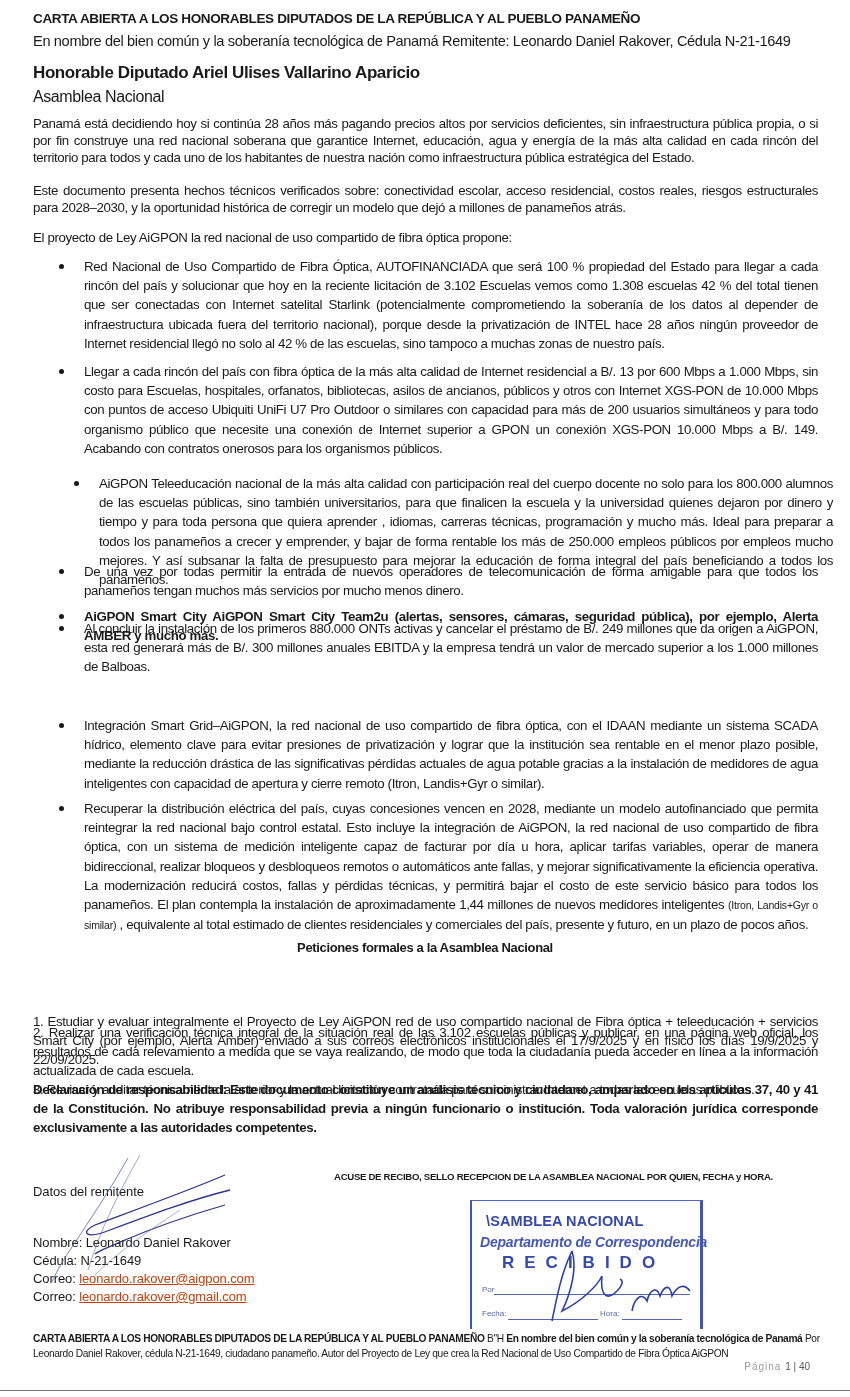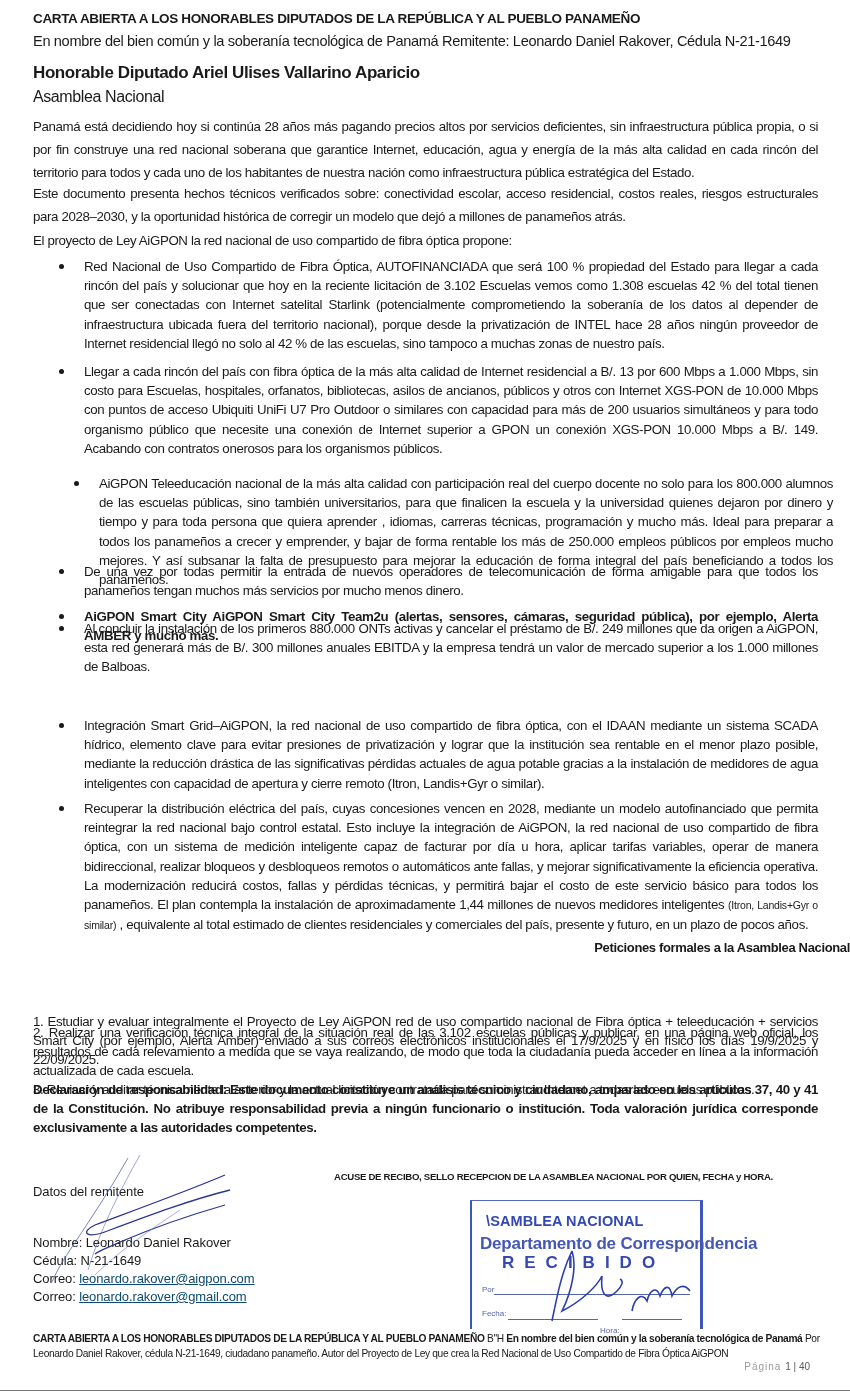--- a/index.html
+++ b/index.html
@@ -10,58 +10,58 @@
     }
     .page { position: absolute; left: 0; top: 0; width: 850px; height: 1369px; }
 
     .title1 { position: absolute; left: 33px; top: 11px; font-size: 13.5px; font-weight: bold; letter-spacing: -0.35px; white-space: nowrap; }
     .title2 { position: absolute; left: 33px; top: 33px; font-size: 14.6px; letter-spacing: -0.35px; white-space: nowrap; }
     .addr1 { position: absolute; left: 33px; top: 63px; font-size: 17px; font-weight: bold; letter-spacing: -0.4px; white-space: nowrap; }
     .addr2 { position: absolute; left: 33px; top: 88px; font-size: 16px; letter-spacing: -0.4px; white-space: nowrap; }
 
     .para {
       position: absolute; left: 33px; width: 785px;
-      font-size: 13.3px; line-height: 23px; letter-spacing: -0.38px;
+      font-size: 13.3px; line-height: 17px; letter-spacing: -0.38px;
       text-align: justify;
     }
     .bullets { position: absolute; left: 0; top: 0; width: 850px; }
     .bullet {
       position: absolute; left: 84px; width: 734px;
       font-size: 13.3px; line-height: 19.2px; letter-spacing: -0.38px;
       text-align: justify;
     }
     .bullet-dot {
       position: absolute; left: -25px; top: 7px; width: 5px; height: 5px;
       border-radius: 50%; background: #1a1a1a;
     }
     .small { font-size: 10.5px; letter-spacing: -0.2px; }
 
-    .pet-title { position: absolute; left: 0; width: 850px; top: 940px; text-align: right; font-size: 13px; font-weight: bold; letter-spacing: -0.35px; }
+    .pet-title { position: absolute; left: 0; width: 850px; top: 940px; text-align: center; font-size: 13px; font-weight: bold; letter-spacing: -0.35px; }
     .pet { position: absolute; left: 33px; width: 785px; font-size: 13.3px; line-height: 19.2px; letter-spacing: -0.38px; text-align: justify; }
 
     .decl { position: absolute; left: 33px; top: 1080px; width: 785px; font-size: 13.3px; line-height: 19.2px; letter-spacing: -0.38px; font-weight: bold; text-align: justify; }
     .acuse { position: absolute; left: 334px; top: 1171px; font-size: 9.6px; font-weight: bold; letter-spacing: -0.3px; white-space: nowrap; }
 
     .sender { position: absolute; left: 33px; font-size: 13px; letter-spacing: -0.1px; white-space: nowrap; color: #1a1a1a; }
-    .sender a { color: #0c4a6e; text-decoration: underline; }
+    .sender a { color: #c2410c; text-decoration: underline; }
 
     .stamp {
       position: absolute; left: 470px; top: 1200px; width: 228px; height: 128px;
       border: 2px solid #3d57b8; border-right-width: 3px; border-bottom: none; border-top: 1.5px solid #5368c4;
       color: #3448b0;
       font-family: "Liberation Sans", sans-serif;
     }
     .stamp-l1 { position: absolute; left: 14px; top: 12px; font-size: 14.5px; font-weight: bold; letter-spacing: 0.1px; white-space: nowrap; }
-    .stamp-l2 { position: absolute; left: 8px; top: 33px; font-size: 17px; font-weight: bold; letter-spacing: -0.2px; white-space: nowrap; color: #4456b8; }
+    .stamp-l2 { position: absolute; left: 8px; top: 33px; font-size: 14px; font-weight: bold; letter-spacing: -0.2px; white-space: nowrap; color: #4456b8; font-style: italic; }
     .stamp-l3 { position: absolute; left: 30px; top: 52px; font-size: 17px; font-weight: bold; letter-spacing: 10px; white-space: nowrap; }
     .stamp-por { position: absolute; left: 10px; top: 84px; font-size: 8px; color: #5566aa; }
     .stamp-line1 { position: absolute; left: 22px; right: 10px; top: 93px; border-top: 1px solid #5566aa; }
     .stamp-fecha { position: absolute; left: 10px; top: 108px; font-size: 8px; color: #5566aa; }
     .stamp-line2 { position: absolute; left: 36px; width: 90px; top: 118px; border-top: 1px solid #5566aa; }
-    .stamp-hora { position: absolute; left: 128px; top: 125px; font-size: 8px; color: #5566aa; }
+    .stamp-hora { position: absolute; left: 128px; top: 108px; font-size: 8px; color: #5566aa; }
     .stamp-line3 { position: absolute; left: 150px; width: 60px; top: 118px; border-top: 1px solid #5566aa; }
 
     .footer1 { position: absolute; left: 33px; top: 1331px; width: 790px; font-size: 10.2px; line-height: 15px; letter-spacing: -0.35px; }
     .footer1 b { font-weight: bold; }
     .pageno { position: absolute; right: 40px; top: 1361px; font-size: 10px; color: #9a9a9a; letter-spacing: 1px; white-space: nowrap; }
     .pageno .num { color: #5a5a5a; letter-spacing: 0; }
     .bottom-rule { position: absolute; left: 0; right: 0; top: 1390px; border-top: 1px solid #777; }
 
     svg.sig { position: absolute; pointer-events: none; }
   </style>

